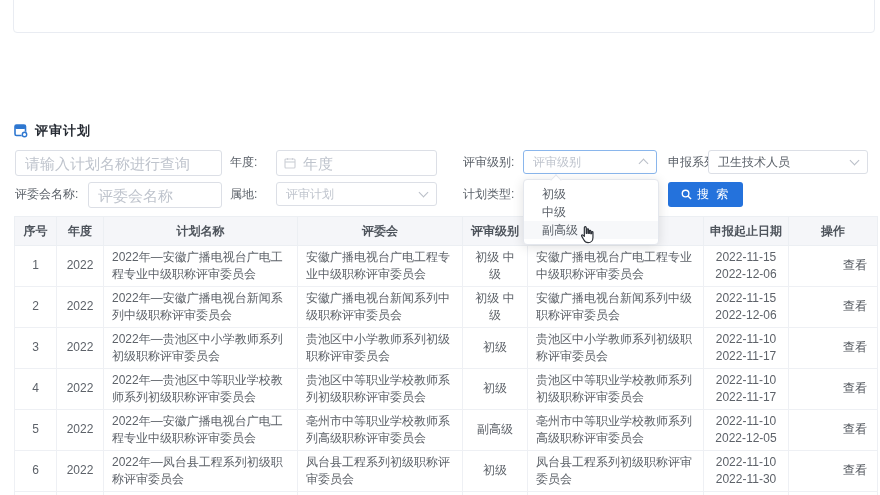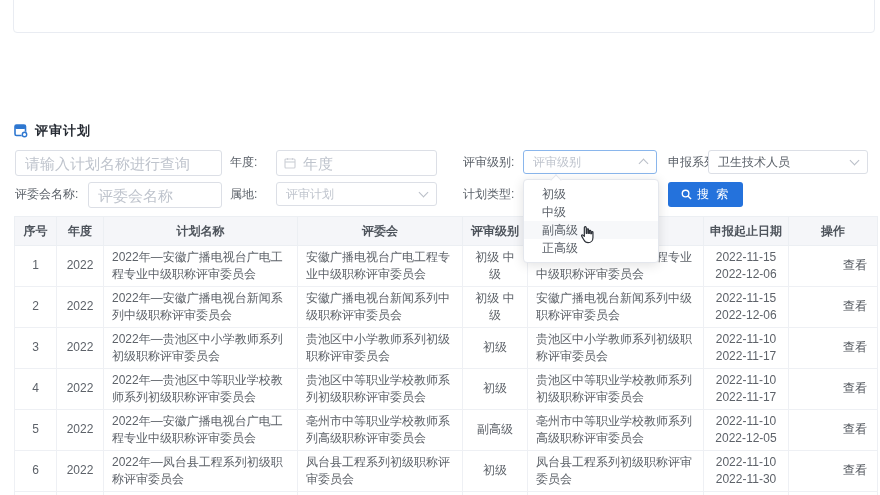--- a/index.html
+++ b/index.html
@@ -240,21 +240,20 @@
         </tr>
       </tbody>
   </table>
 
   <div class="abs dropdown">
     <div class="arrow"></div>
     <div>
         <div class="dd-opt">初级</div>
         <div class="dd-opt">中级</div>
         <div class="dd-opt" style="background: rgb(247, 248, 250);">副高级</div>
-        <div class="dd-opt">正高级</div>
       </div>
   </div>
 
   <div class="abs cursor-hand">
     <svg width="22" height="22" viewBox="0 0 24 24">
       <path d="M9.8 2.8c.8 0 1.4.6 1.4 1.4v6h.9V6.1c0-1 1.6-1 1.6 0v4.1h.9V7.6c0-1 1.5-1 1.5 0v2.9h.9V9c0-1 1.5-1 1.5 0v5.6c0 3.1-2 5.8-5.3 5.8-2.7 0-3.8-1.5-4.7-3.2l-2.3-4c-.5-.9.6-1.8 1.4-1.1l1.5 1.3V4.2c0-.8.6-1.4 1.3-1.4z" fill="#ffffff" stroke="#2d3138" stroke-width="1.3" stroke-linejoin="round"></path>
     </svg>
   </div>
 
 </div>

